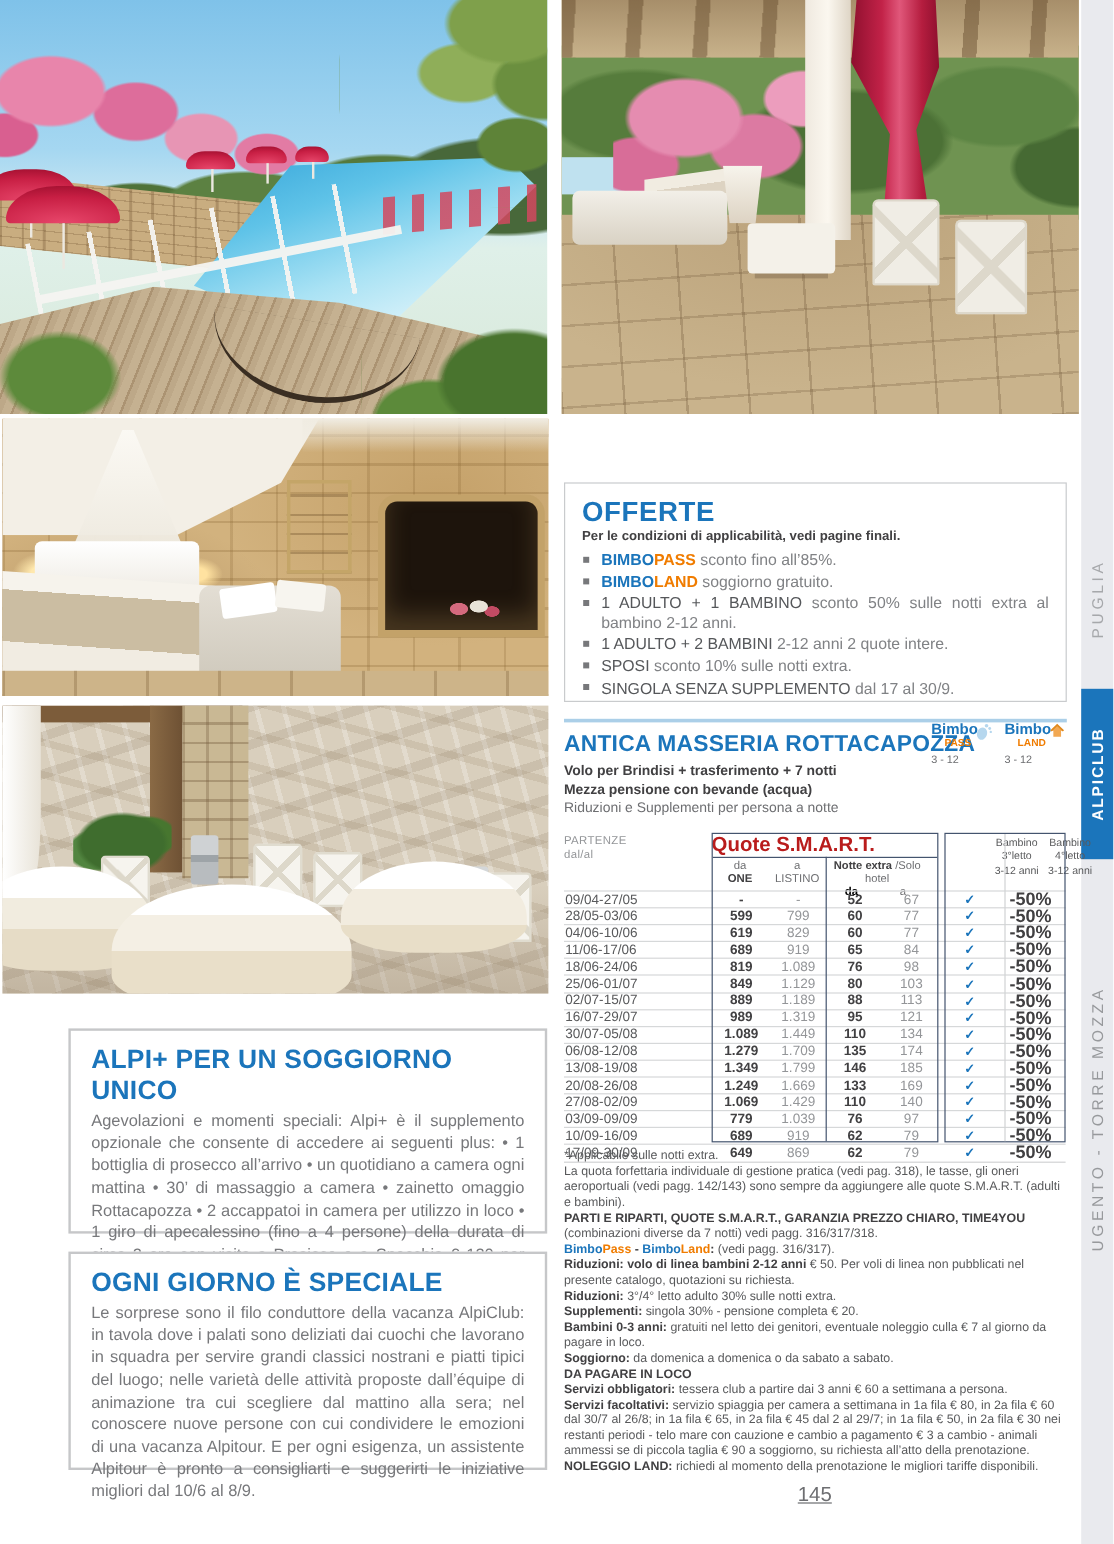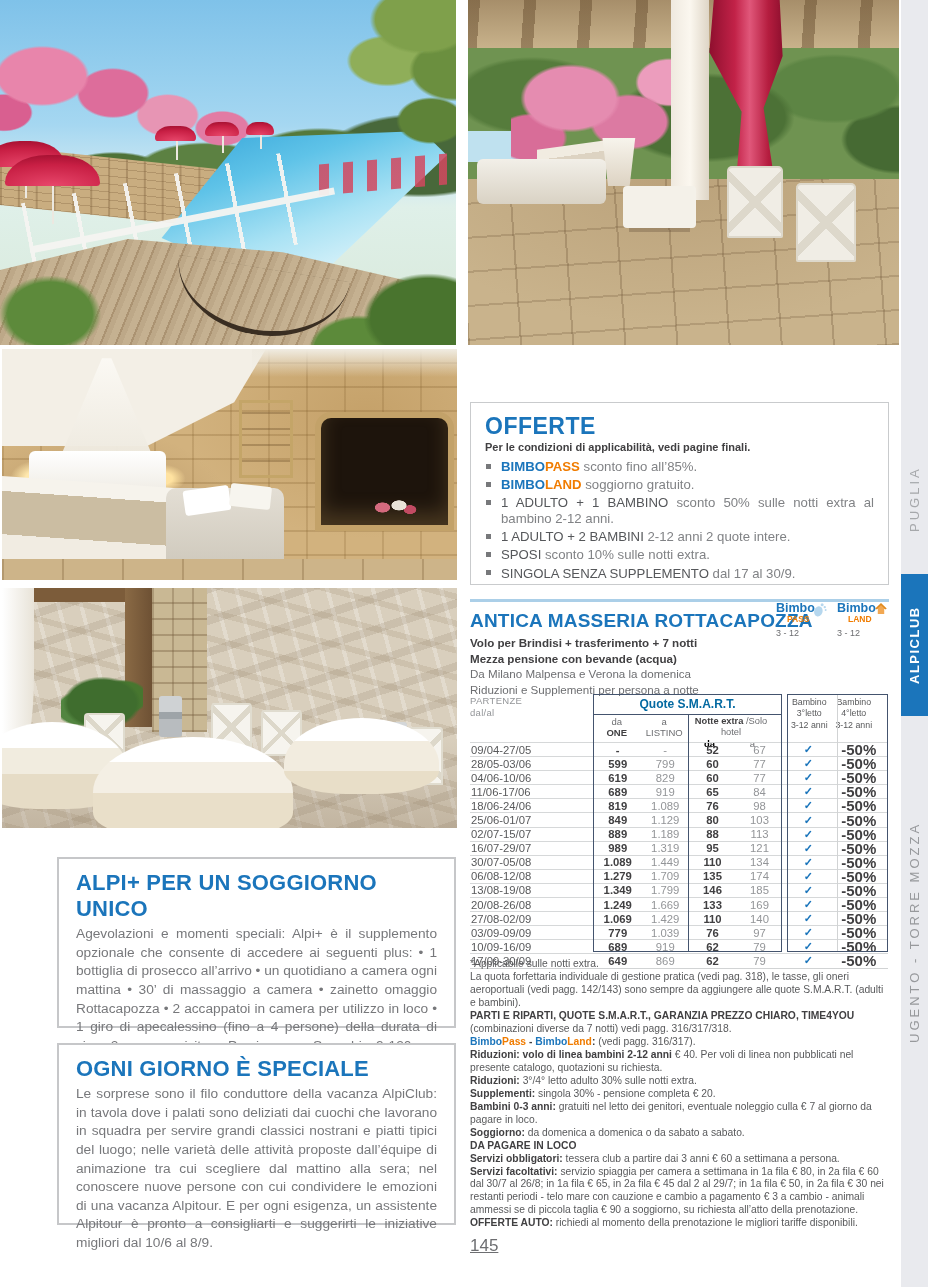--- a/index.html
+++ b/index.html
@@ -206,30 +206,30 @@
   .badge .b-top{font-weight:bold;font-size:12.5px;color:#1b75bb;line-height:1;}
   .badge .b-sub{font-weight:bold;font-size:8.5px;color:#f07c00;margin:0 0 0 11px;line-height:1.1;}
   .badge svg{position:absolute;right:1px;top:0;}
   .badge .b-age{font-size:9px;color:#6d6e71;margin-top:4px;}
 
   
   .price-table{position:absolute;left:470px;top:694px;width:418px;height:258px;}
   .pt-hdr{position:relative;height:48px;}
   .h-partenze{position:absolute;left:0;top:1px;font-size:9.5px;color:#939598;letter-spacing:.3px;line-height:1.3;}
   .h-quote-title{position:absolute;left:123px;top:0;width:189px;height:20px;line-height:20px;
-    text-align:center;color:#0369a1;font-weight:bold;font-size:12px;}
+    color:#b91c1c;font-weight:bold;font-size:17px;}
   .h-sub{position:absolute;left:123px;top:21px;width:189px;height:27px;display:flex;}
   .h-cell{width:47.5px;text-align:center;font-size:9.5px;color:#6d6e71;line-height:1.2;padding-top:1px;}
   .h-cell b{color:#414042;}
   .h-notte{width:86px;}
   .h-notte-title{font-size:9.3px;text-align:center;color:#6d6e71;line-height:1.2;padding-top:1px;}
   .h-notte-title b{color:#414042;}
   .h-notte-sub{display:flex;}
   .h-notte-sub span{width:47px;text-align:center;font-size:9.5px;line-height:1.2;}
-  .h-bambini{position:absolute;left:317px;top:0;width:89px;height:48px;display:flex;}
+  .h-bambini{position:absolute;left:317px;top:0;width:89px;height:48px;display:flex;padding-left:38px;}
   .h-bcol{flex:1;text-align:center;font-size:8.8px;color:#58595b;line-height:1.3;padding-top:3px;}
   #table-rows{position:absolute;left:0;top:48px;width:418px;border-bottom:1px solid #d1d3d4;}
   .row{display:flex;height:13.1px;align-items:center;border-top:1px solid #d6d8d9;font-size:11.3px;}
   .cell{display:block;}
   .c-date{width:123px;color:#58595b;padding-left:1px;}
   .c-one{width:47.5px;text-align:center;font-weight:bold;color:#414042;}
   .c-lis{width:47.5px;text-align:center;color:#939598;}
   .c-nda{width:47px;text-align:center;font-weight:bold;color:#414042;}
   .c-na{width:47px;text-align:center;color:#939598;}
   .c-b3{width:50.5px;text-align:center;color:#1b75bb;font-weight:bold;font-size:11px;}
@@ -248,21 +248,21 @@
   #footnotes .s-b{color:#414042;font-weight:bold;}
 
   
   .info-box{position:absolute;left:57px;width:399px;background:#fff;border:2px solid #c6c7c9;
     box-sizing:border-box;padding:11px 17px 0 17px;}
   .box1{top:857px;height:171px;}
   .box2{top:1043px;height:182px;}
   .info-box h2{margin:0 0 3px;font-size:22px;color:#1b75bb;letter-spacing:.2px;}
   .info-box p{margin:0;font-size:13.7px;color:#77787b;line-height:1.36;text-align:justify;}
 
-  .page-number{position:absolute;left:470px;top:1236px;width:418px;text-align:left;
+  .page-number{position:absolute;left:470px;top:1236px;width:418px;text-align:center;
     font-size:17px;color:#6d6e71;text-decoration:underline;}
 </style>
 </head>
 <body>
 
 <div id="page">
 
   <div class="photo pool">
     <div class="pp trees"></div>
     <div class="pp flowers"></div>
@@ -351,21 +351,20 @@
         <li><span class="s-b">SINGOLA SENZA SUPPLEMENTO</span><span class="s-n"> dal 17 al 30/9.</span></li>
       </ul>
   </section>
 
   <div class="divider"></div>
 
   <section class="property">
     <h3>ANTICA MASSERIA ROTTACAPOZZA</h3>
     <div class="prop-bold">Volo per Brindisi + trasferimento + 7 notti</div>
     <div class="prop-bold">Mezza pensione con bevande (acqua)</div>
-    <div class="prop-gray">Da Milano Malpensa e Verona la domenica</div>
     <div class="prop-gray">Riduzioni e Supplementi per persona a notte</div>
     <div class="badges">
       <div class="badge">
         <div class="b-top">Bimbo</div>
         <div class="b-sub">PASS</div>
         <svg viewBox="0 0 20 20" width="15" height="15">
           <ellipse cx="8.5" cy="12.5" rx="5.5" ry="7" fill="#b6d7ee" transform="rotate(18 8.5 12.5)"></ellipse>
           <circle cx="13.5" cy="3.8" r="2" fill="#b6d7ee"></circle>
             <circle cx="17" cy="6.8" r="1.6" fill="#b6d7ee"></circle>
           <circle cx="18.2" cy="10.6" r="1.3" fill="#b6d7ee"></circle>
@@ -569,29 +568,29 @@
       </div>
     <div class="ol-box ol-quote"></div>
     <div class="ol-box ol-bambino"></div>
   </section>
 
   <section id="footnotes">
       <p><span class="s-n">*Applicabile sulle notti extra.</span></p>
       <p><span class="s-n">La quota forfettaria individuale di gestione pratica (vedi pag. 318), le tasse, gli oneri aeroportuali (vedi pagg. 142/143) sono sempre da aggiungere alle quote S.M.A.R.T. (adulti e bambini).</span></p>
       <p><span class="s-b">PARTI E RIPARTI, QUOTE S.M.A.R.T., GARANZIA PREZZO CHIARO, TIME4YOU</span><span class="s-n"> (combinazioni diverse da 7 notti) vedi pagg. 316/317/318.</span></p>
       <p><span class="s-blue">Bimbo</span><span class="s-orange">Pass</span><span class="s-b"> - </span><span class="s-blue">Bimbo</span><span class="s-orange">Land</span><span class="s-b">:</span><span class="s-n"> (vedi pagg. 316/317).</span></p>
-      <p><span class="s-b">Riduzioni: volo di linea bambini 2-12 anni</span><span class="s-n"> € 40. Per voli di linea non pubblicati nel presente catalogo, quotazioni su richiesta.</span></p>
+      <p><span class="s-b">Riduzioni: volo di linea bambini 2-12 anni</span><span class="s-n"> € 50. Per voli di linea non pubblicati nel presente catalogo, quotazioni su richiesta.</span></p>
       <p><span class="s-b">Riduzioni:</span><span class="s-n"> 3°/4° letto adulto 30% sulle notti extra.</span></p>
       <p><span class="s-b">Supplementi:</span><span class="s-n"> singola 30% - pensione completa € 20.</span></p>
       <p><span class="s-b">Bambini 0-3 anni:</span><span class="s-n"> gratuiti nel letto dei genitori, eventuale noleggio culla € 7 al giorno da pagare in loco.</span></p>
       <p><span class="s-b">Soggiorno:</span><span class="s-n"> da domenica a domenica o da sabato a sabato.</span></p>
       <p><span class="s-b">DA PAGARE IN LOCO</span></p>
       <p><span class="s-b">Servizi obbligatori:</span><span class="s-n"> tessera club a partire dai 3 anni € 60 a settimana a persona.</span></p>
       <p><span class="s-b">Servizi facoltativi:</span><span class="s-n"> servizio spiaggia per camera a settimana in 1a fila € 80, in 2a fila € 60 dal 30/7 al 26/8; in 1a fila € 65, in 2a fila € 45 dal 2 al 29/7; in 1a fila € 50, in 2a fila € 30 nei restanti periodi - telo mare con cauzione e cambio a pagamento € 3 a cambio - animali ammessi se di piccola taglia € 90 a soggiorno, su richiesta all’atto della prenotazione.</span></p>
-      <p><span class="s-b">OFFERTE AUTO:</span><span class="s-n"> richiedi al momento della prenotazione le migliori tariffe disponibili.</span></p>
+      <p><span class="s-b">NOLEGGIO LAND:</span><span class="s-n"> richiedi al momento della prenotazione le migliori tariffe disponibili.</span></p>
     </section>
 
   <section class="info-box box1">
     <h2>ALPI+ PER UN SOGGIORNO UNICO</h2>
     <p>Agevolazioni e momenti speciali: Alpi+ è il supplemento opzionale che consente di accedere ai seguenti plus: • 1 bottiglia di prosecco all’arrivo • un quotidiano a camera ogni mattina • 30’ di massaggio a camera • zainetto omaggio Rottacapozza • 2 accappatoi in camera per utilizzo in loco • 1 giro di apecalessino (fino a 4 persone) della durata di circa 2 ore con visita a Presicce e a Specchia € 120 per camera per settimana.</p>
   </section>
   <section class="info-box box2">
     <h2>OGNI GIORNO È SPECIALE</h2>
     <p>Le sorprese sono il filo conduttore della vacanza AlpiClub: in tavola dove i palati sono deliziati dai cuochi che lavorano in squadra per servire grandi classici nostrani e piatti tipici del luogo; nelle varietà delle attività proposte dall’équipe di animazione tra cui scegliere dal mattino alla sera; nel conoscere nuove persone con cui condividere le emozioni di una vacanza Alpitour. E per ogni esigenza, un assistente Alpitour è pronto a consigliarti e suggerirti le iniziative migliori dal 10/6 al 8/9.</p>
   </section>

